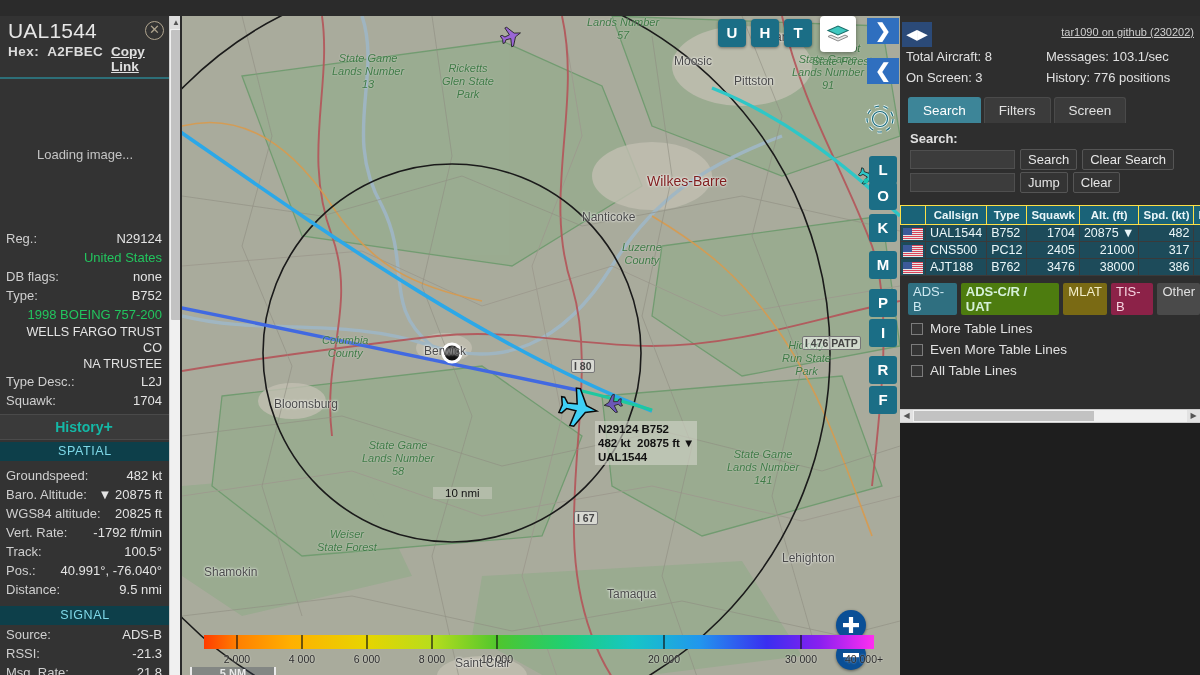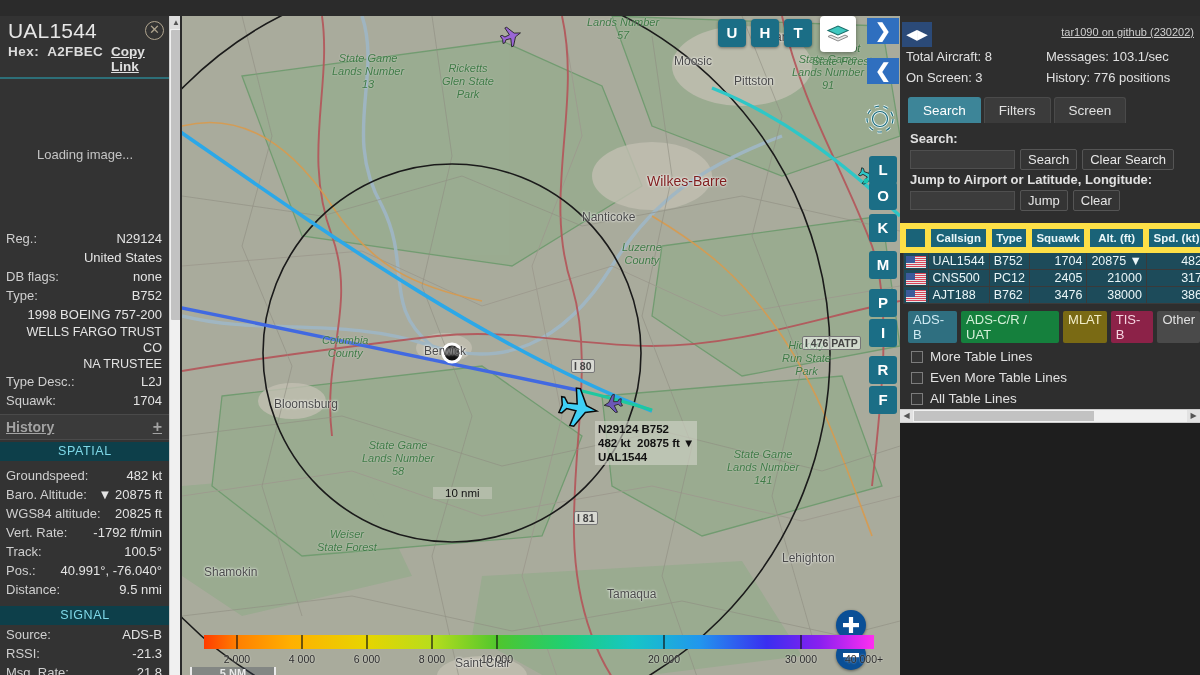--- a/index.html
+++ b/index.html
@@ -44,30 +44,29 @@
   .sb-rule { height: 2px; background: #2d6f78; margin: 0 0 0 0; }
 
   .sb-photo {
     height: 150px; display: flex; align-items: center; justify-content: center;
     color: #c4c4c4; font-size: 13px; background: #333333;
   }
 
   .kv { display: flex; justify-content: space-between; padding: 1px 8px 1px 6px; font-size: 13px; line-height: 17px; }
   .kv .k { color: #cfcfcf; }
   .kv .v { color: #e3e3e3; text-align: left; }
-  .full-right { text-align: right; padding: 1px 8px 1px 6px; font-size: 13px; line-height: 17px; color: #e5e5e5; }
+  .full-right { text-align: right; padding: 1px 8px 1px 6px; font-size: 13px; line-height: 17px; color: #22c55e; }
   .full-center { text-align: right; padding: 0 8px 0 6px; font-size: 12.6px; line-height: 16px; color: #e3e3e3; }
 
   .sb-section-bar {
-    background: #3a3a3a; color: #a3a3a3; font-weight: bold;
+    background: #3a3a3a; color: #14b8a6; font-weight: bold;
     font-size: 14px; padding: 3px 8px 3px 6px; margin-top: 4px;
-    display: flex; justify-content: space-between; align-items: center;
+    display: flex; justify-content: center; align-items: center;
     border-top: 1px solid #4a4a4a; border-bottom: 1px solid #4a4a4a;
     cursor: pointer;
-    text-decoration: underline;
   }
   .sb-section-bar .plus { font-size: 16px; font-weight: bold; }
   .sb-subhead {
     background: #0d3f4a; color: #7fd8e8; text-align: center;
     font-size: 12.5px; letter-spacing: .6px; padding: 2px 0 3px 0;
     margin-top: 2px;
   }
   .sb-gap { height: 5px; }
 
   
@@ -203,33 +202,33 @@
   .sbtn {
     background: #343434; border: 1px solid #555; color: #e6e6e6;
     font-size: 13px; padding: 2px 7px; cursor: pointer; border-radius: 2px;
     font-family: "Liberation Sans", sans-serif;
   }
 
   
   #actable { width: 300px; margin-top: 12px; border-collapse: collapse; }
   #actable th {
     background: #1a6378; color: #eaf6f8; font-size: 11.5px; font-weight: bold;
-    padding: 3px 4px; border: 6px solid #fde047; white-space: nowrap;
+    padding: 3px 4px; border: 1px solid #fde047; white-space: nowrap;
   }
   #actable td {
     background: #1d4b5a; color: #eaf6f8; font-size: 12.5px;
     padding: 1px 4px; border: 1px solid #3a3a3a; white-space: nowrap;
   }
   .c-flag { width: 24px; padding: 0 2px !important; }
   .flag { display: inline-block; width: 20px; height: 12px; vertical-align: middle; }
   .num { text-align: right; }
   .legend { display: flex; gap: 4px; padding: 7px 0 0 8px; font-size: 13px; }
   .legend span { padding: 1px 5px; border-radius: 2px; cursor: pointer; }
   .lg-adsb { background: #2f6f80; color: #cfeaf2; }
-  .lg-adsc { background: #15803d; color: #d5f0d8; }
+  .lg-adsc { background: #4d7c0f; color: #d5f0d8; font-weight: bold; }
   .lg-mlat { background: #7a6a14; color: #f2eec9; text-align: center; }
   .lg-tisb { background: #8c2248; color: #f6d4e0; }
   .lg-other{ background: #4a4a4a; color: #e0e0e0; }
   .cbrow { display: flex; align-items: center; gap: 7px; padding: 6px 0 0 11px; font-size: 13.5px; }
   .cbox { width: 12px; height: 12px; border: 1px solid #7c7c7c; background: #343434; cursor: pointer; }
   #rp-hscroll {
     position: absolute; left: 0; top: 393px; width: 300px; height: 14px;
     background: #f0f0f0; border-top: 1px solid #ccc; border-bottom: 1px solid #ccc;
   }
   #rp-hscroll .harw { position: absolute; top: 0; width: 13px; height: 12px; color: #555; font-size: 8px; text-align: center; line-height: 12px; background: #e2e2e2; cursor: pointer; }
@@ -496,21 +495,21 @@
         <div class="mapgreen" style="left: 600px; top: 323px;">Hickory
 Run State
 Park</div>
         <div class="mapgreen" style="left: 135px; top: 512px;">Weiser
 State Forest</div>
         <div class="mapgreen" style="left: 630px; top: 26px;">Pinchot
 State Forest</div>
       </div>
     <div id="map-shields">
         <div class="mapshield" style="left: 389px; top: 343px;">I 80</div>
-        <div class="mapshield" style="left: 392px; top: 495px;">I 81</div>
+        <div class="mapshield" style="left: 392px; top: 495px;">I 67</div>
         <div class="mapshield" style="left: 620px; top: 320px;">I 476
 PATP</div>
       </div>
 
     <div class="ac-label" style="left:412px; top:30px; opacity:.0;">600 kt
 A320 8</div>
     <div class="ac-label" style="left:413px; top:405px;">N29124 B752
 482 kt  20875 ft ▼
 UAL1544</div>
     <div id="range-ring-label" style="left:251px; top:471px;">10 nmi</div>
@@ -614,21 +613,20 @@
       <div class="tab">Screen</div>
     </div>
 
     <div class="srch-wrap">
       <div class="srch-lbl">Search:</div>
       <div class="srch-row">
         <input type="text" value="" style="">
         <button class="sbtn">Search</button>
         <button class="sbtn">Clear Search</button>
       </div>
-      <div class="srch-lbl">Jump to Airport or Latitude, Longitude:</div>
       <div class="srch-row">
         <input type="text" value="" style="">
         <button class="sbtn">Jump</button>
         <button class="sbtn">Clear</button>
       </div>
     </div>
 
     <table id="actable">
       <thead>
           <tr id="ac-head">

